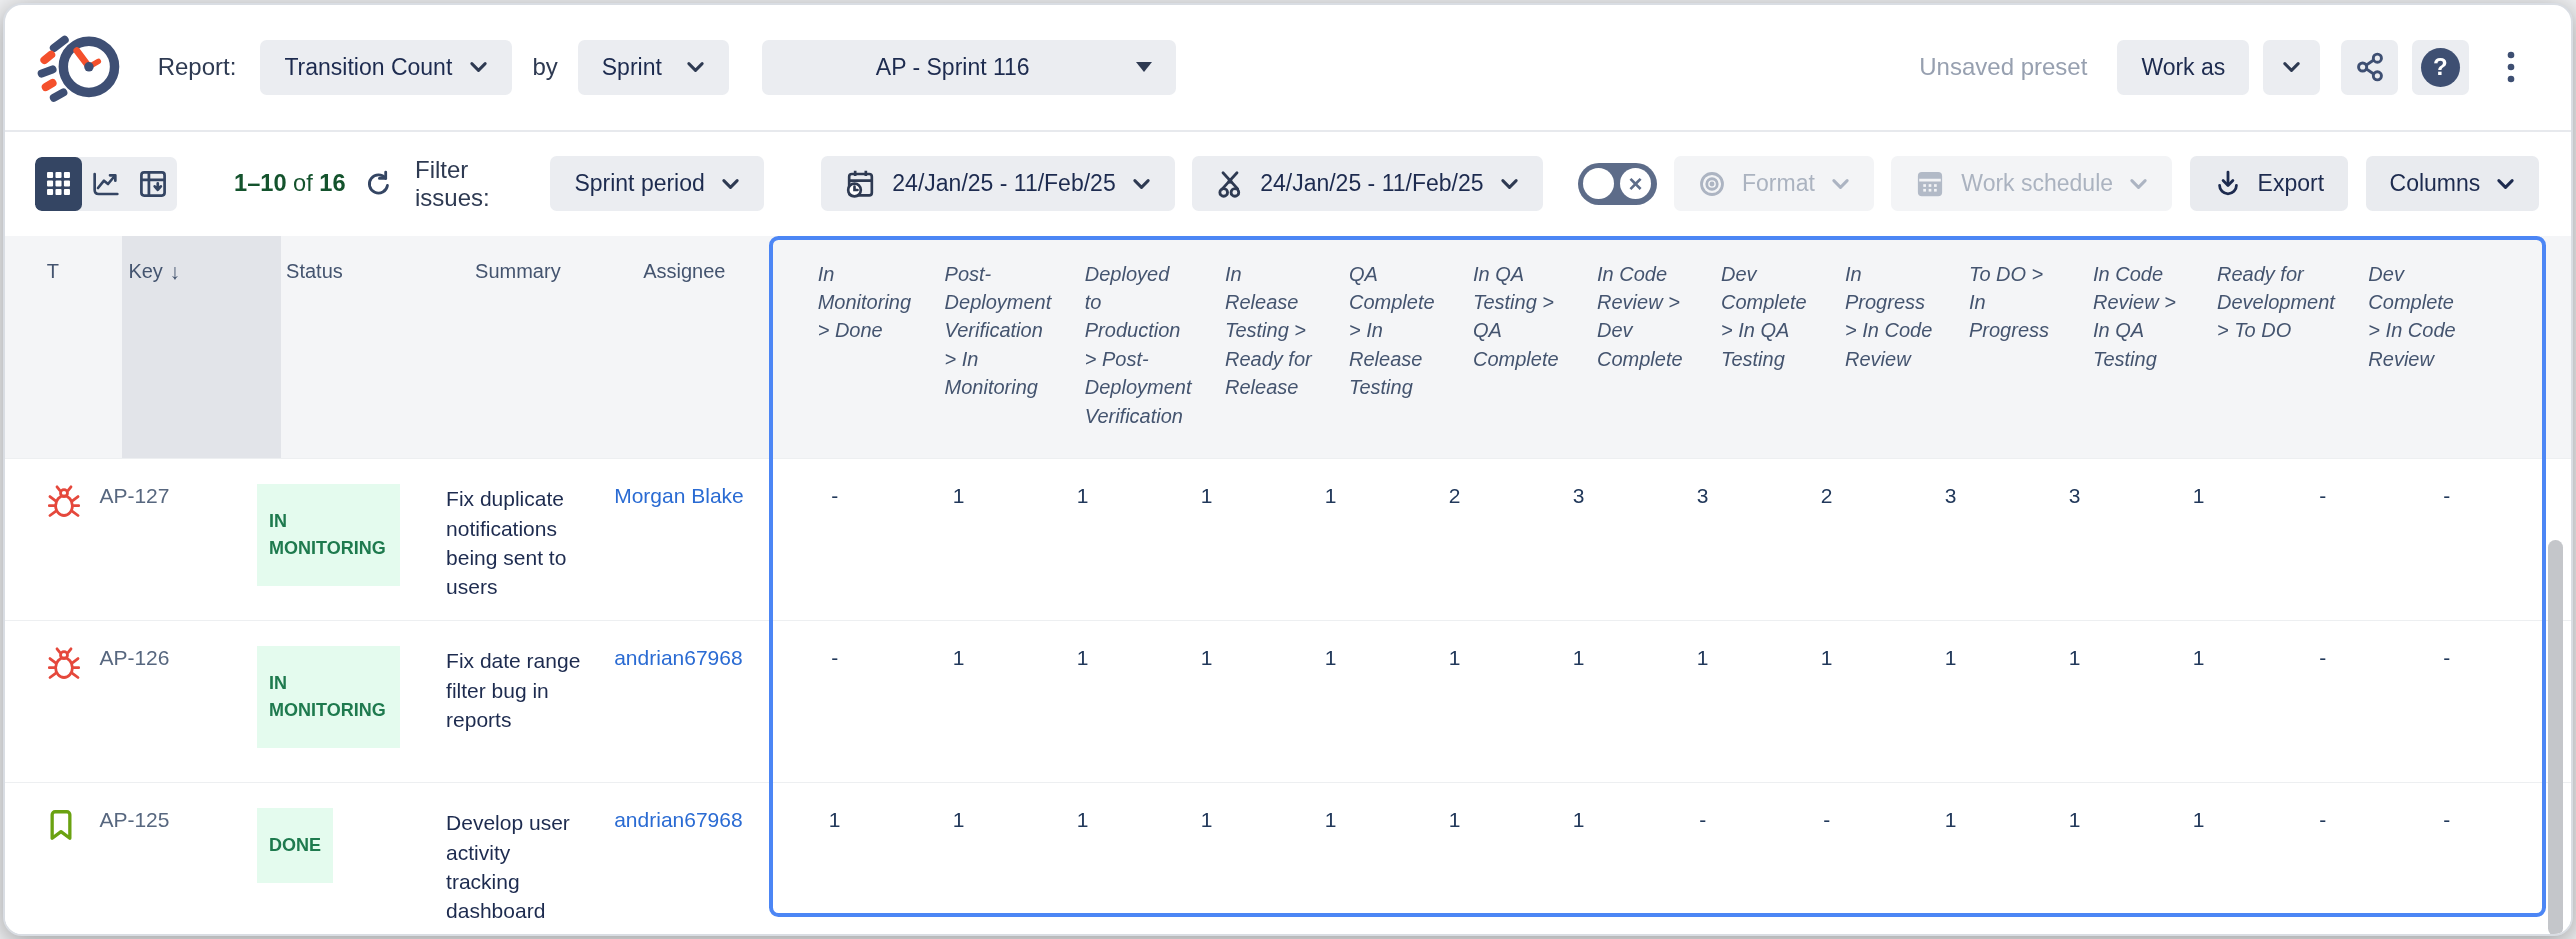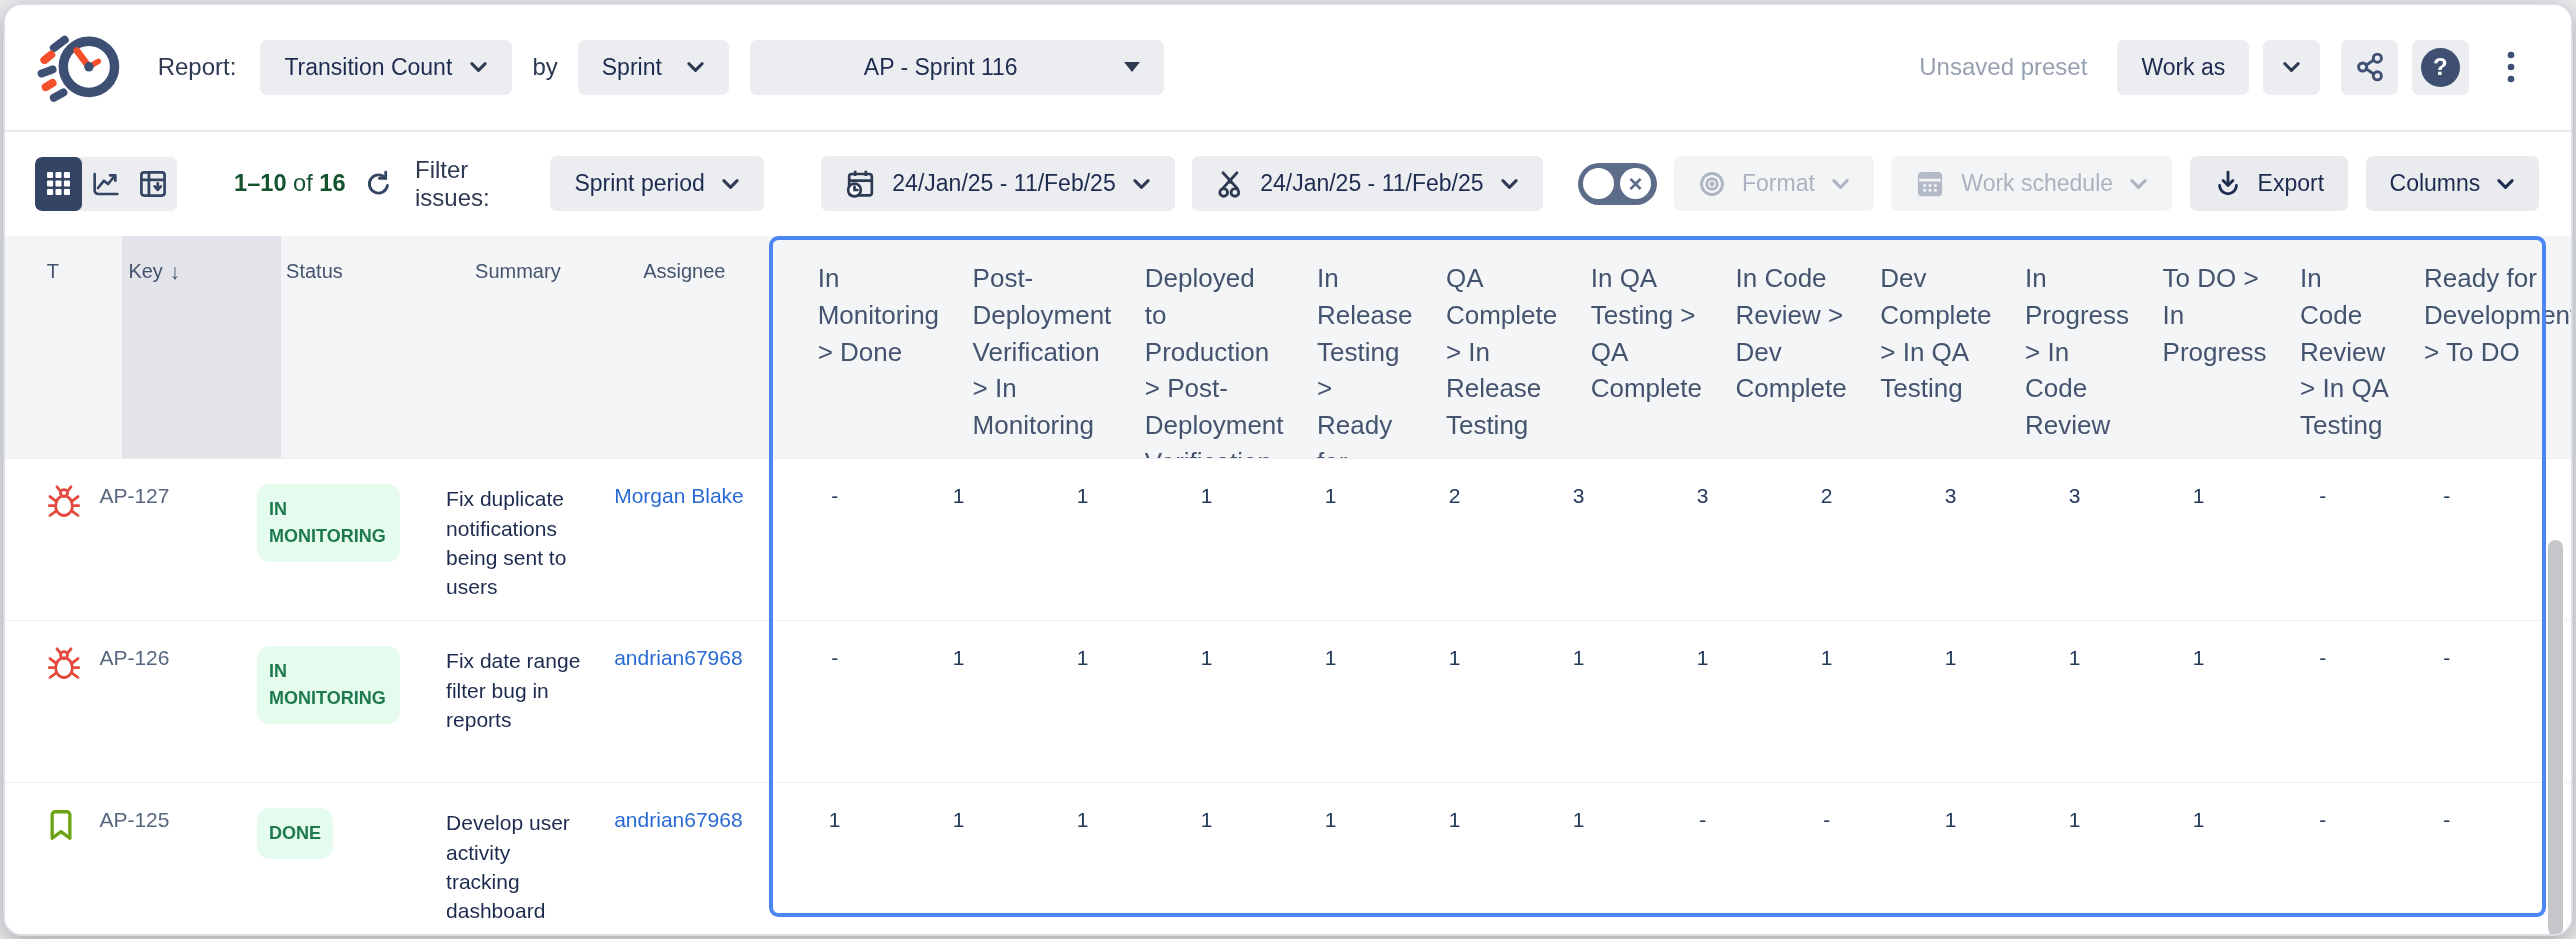--- a/index.html
+++ b/index.html
@@ -42,29 +42,29 @@
   .thead .hc { padding-top:24px; }
   .c-t { flex:0 0 58px; padding-left:12px; }
   .c-key { flex:0 0 159px; padding-left:6.7px; }
   .thead .c-key { background:#e2e4e9; display:flex; align-items:flex-start; gap:6.7px;margin-left:29px; }
   .sort { font-weight:bold; font-size:21.5px; }
   .c-status { flex:0 0 189px; padding-left:5.4px; }
   .c-summary { flex:0 0 156px; padding-left:5.4px; }
   .c-assignee { flex:0 0 176px; padding-left:17.5px; }
   .trans-region { flex:0 0 1773px; overflow:hidden; display:flex; }
   .tcell { flex:0 0 124px; }
-  .thx { padding:24px 17.5px 0 16px; line-height:1.42; font-size:26px; }
+  .thx { padding:24px 17.5px 0 16px; line-height:1.42; font-size:20px;font-style:italic; }
   .tval { text-align:center; padding-top:25.6px; font-size:21px; color:#22395b; }
   .trow { display:flex; min-height:162px; border-top:1.3px solid #edeff1; background:#fff; font-size:21px; color:#1d2b4f; }
   .trow > div { padding-top:25.6px; }
   .icon-cell { padding-left:40px; }
   .keytxt { color:#57677f; }
   .sumtxt { line-height:1.4; padding-right:13.5px; }
   .link { color:#2a6bd3; cursor:pointer; }
-  .badge { display:inline-block; max-width:143px; background:#e4fbee; color:#1e7a4e; font-weight:bold; font-size:18px; line-height:1.5; padding:12px 12px; border-radius:13px; }
+  .badge { display:inline-block; max-width:143px; background:#e4fbee; color:#1e7a4e; font-weight:bold; font-size:18px; line-height:1.5; padding:24px 12px; border-radius:0; }
   .bluebox { position:absolute; left:764px; top:0; width:1777px; height:681px; border:4.7px solid #4c86f5; border-radius:9.4px; pointer-events:none; }
   .vthumb { position:absolute; right:8px; top:535px; width:15px; height:396px; border-radius:7.4px; background:#c4c6ca; cursor:pointer; }
 
   svg { display:block; }
 </style>
 </head>
 <body>
 
 <div class="screen">
  <div class="card">
@@ -92,21 +92,21 @@
             <polyline points="4,4 14,14 24,4" stroke="#2e3a52" stroke-width="4.5" stroke-linecap="round" stroke-linejoin="round"></polyline>
           </svg>
     </button>
     <span class="lbl" style="margin:0 20px;">by</span>
     <button class="pill w-groupby">
       <span>Sprint</span>
       <svg width="19" height="12" viewBox="0 0 28 18" fill="none">
             <polyline points="4,4 14,14 24,4" stroke="#2e3a52" stroke-width="4.5" stroke-linecap="round" stroke-linejoin="round"></polyline>
           </svg>
     </button>
-    <button class="pill w-sprint" style="margin-left:21px;">
+    <button class="pill w-sprint" style="margin-left:33px;">
       <span class="txt">AP - Sprint 116</span>
       <span class="tri"></span>
     </button>
     <div class="spacer"></div>
     <span class="muted" style="margin-right:30px;">Unsaved preset</span>
     <button class="pill" style="margin-right:13.5px;">
       <span>Work as</span>
     </button>
     <button class="pill square" style="margin-right:21.5px;">
       <svg width="19" height="12" viewBox="0 0 28 18" fill="none">

